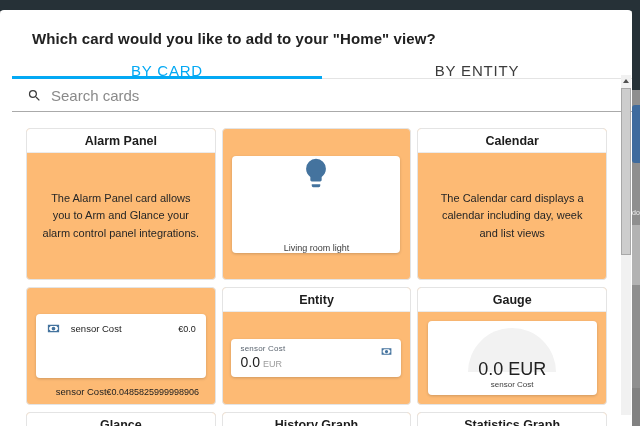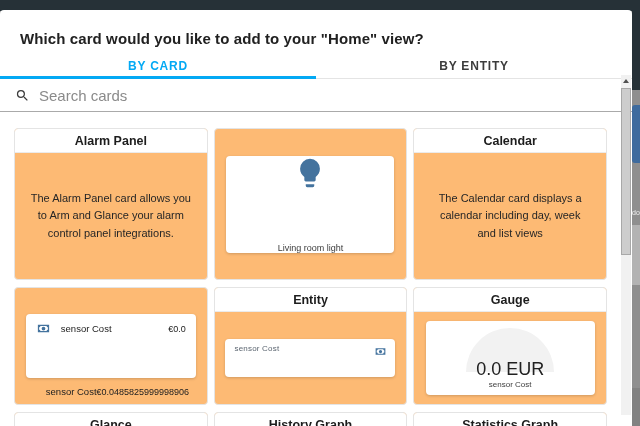--- a/index.html
+++ b/index.html
@@ -10,26 +10,26 @@
   .top-bar { position:absolute; left:0; top:0; width:640px; height:11px; background:#263137; }
   .right-strip { position:absolute; right:0; top:0; width:8px; height:426px; background:#8f8f8f; }
   .rs-dark { position:absolute; top:0; left:0; width:8px; height:90px; background:#263137; }
   .rs-blob { position:absolute; top:105px; left:0; width:8px; height:58px; background:#3e6b9e; border-radius:3px 0 0 3px; }
   .rs-frag { position:absolute; top:209px; left:0; width:8px; font-size:7px; color:#f2f2f2; line-height:8px; overflow:hidden; }
   .rs-light { position:absolute; top:225px; left:0; width:8px; height:60px; background:#b3b3b3; }
   .rs-bottom { position:absolute; top:388px; left:0; width:8px; height:38px; background:#828282; }
 
   
   .dialog { position:absolute; left:0; top:10px; width:632px; height:416px; background:#ffffff;
-            border-radius:4px 4px 0 0; overflow:hidden; display:flex; flex-direction:column; }
+            border-radius:4px 4px 0 0; overflow:hidden; display:flex; flex-direction:column;padding-left:12px; }
   .dialog-title { margin:20px 20px 6px 20px; font-size:15px; font-weight:600; color:#212121; letter-spacing:0.1px; }
 
   .tab-bar { display:flex; height:26px; flex:0 0 auto; }
-  .tab { width:50%; display:flex; align-items:center; justify-content:center; position:relative;
-         font-size:12px; font-weight:700; letter-spacing:0.8px; cursor:pointer; }
+  .tab { width:50%; display:flex; align-items:flex-end; justify-content:center; position:relative;
+         font-size:15px; font-weight:400; letter-spacing:0.8px; cursor:pointer; }
   .tab.active { color:#03a9f4; }
   .tab.inactive { color:#3c3c3c; }
   .tab.active::after { content:""; position:absolute; left:0; bottom:0; width:100%; height:3px; background:#03a9f4; }
   .tab.inactive::after { content:""; position:absolute; left:0; bottom:0; width:100%; height:1px; background:#e4e4e4; }
 
   .search-row { height:33px; flex:0 0 auto; display:flex; align-items:center; padding-left:15px;
                 border-bottom:1px solid #aaaaaa; }
   .search-row svg { flex:0 0 auto; }
   .search-input { border:none; outline:none; flex:1; margin-left:9px; font-size:15px; color:#ef4444;
                   font-family:"Liberation Sans", sans-serif; background:transparent; }
@@ -174,20 +174,24 @@
             </div>
           </div>
         </div>
       </div>
 
       <div class="card">
         <div class="card-header">Entity</div>
         <div class="card-body">
           <div class="preview-card entity-preview">
             <div class="lbl">sensor Cost</div>
+            <div class="val-row">
+              <span class="val">0.0</span>
+              <span class="unit">EUR</span>
+            </div>
             <svg class="corner-icon" width="13" height="13" viewBox="0 0 24 24">
                 <path fill="#44739e" d="M3,6H21V18H3V6M12,9A3,3 0 0,1 15,12A3,3 0 0,1 12,15A3,3 0 0,1 9,12A3,3 0 0,1 12,9M7,8A2,2 0 0,1 5,10V14A2,2 0 0,1 7,16H17A2,2 0 0,1 19,14V10A2,2 0 0,1 17,8H7Z"></path>
               </svg>
           </div>
         </div>
       </div>
 
       <div class="card">
         <div class="card-header">Gauge</div>
         <div class="card-body">

